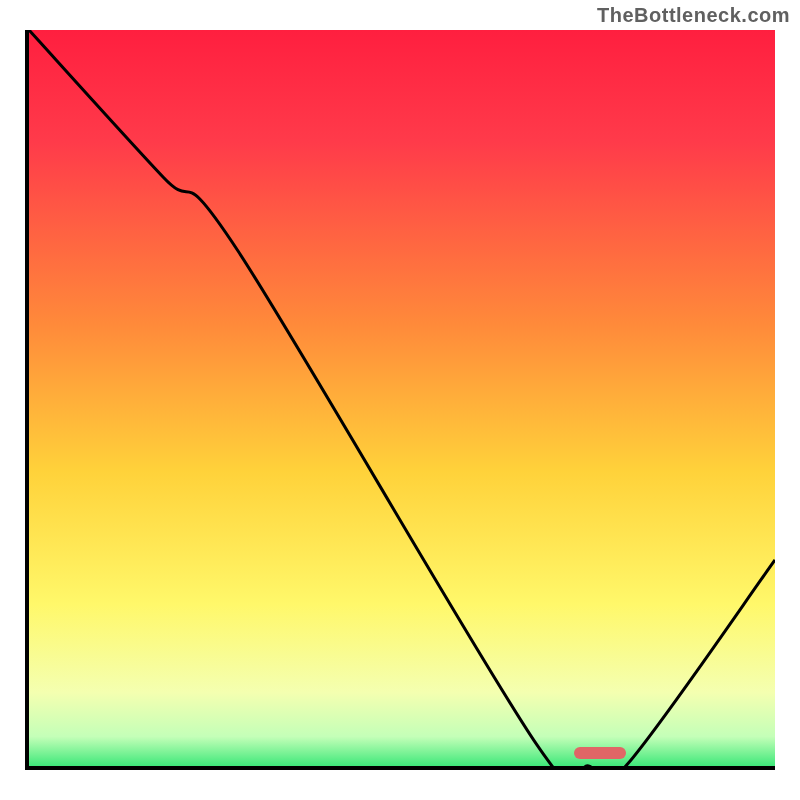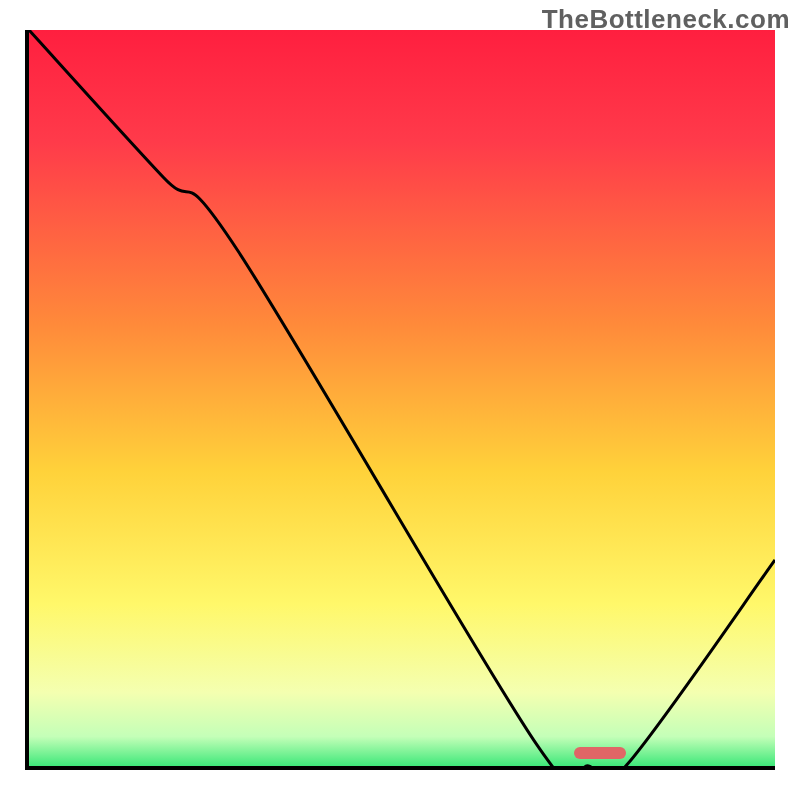--- a/index.html
+++ b/index.html
@@ -14,21 +14,21 @@
   .frame {
     position: relative;
     width: 800px;
     height: 800px;
     box-sizing: border-box;
   }
   .watermark {
     position: absolute;
     top: 4px;
     right: 10px;
-    font-size: 26px;
+    font-size: 20px;
     font-weight: 600;
     color: #606060;
     letter-spacing: 0.5px;
   }
   .plot {
     position: absolute;
     left: 25px;
     top: 30px;
     width: 750px;
     height: 740px;

